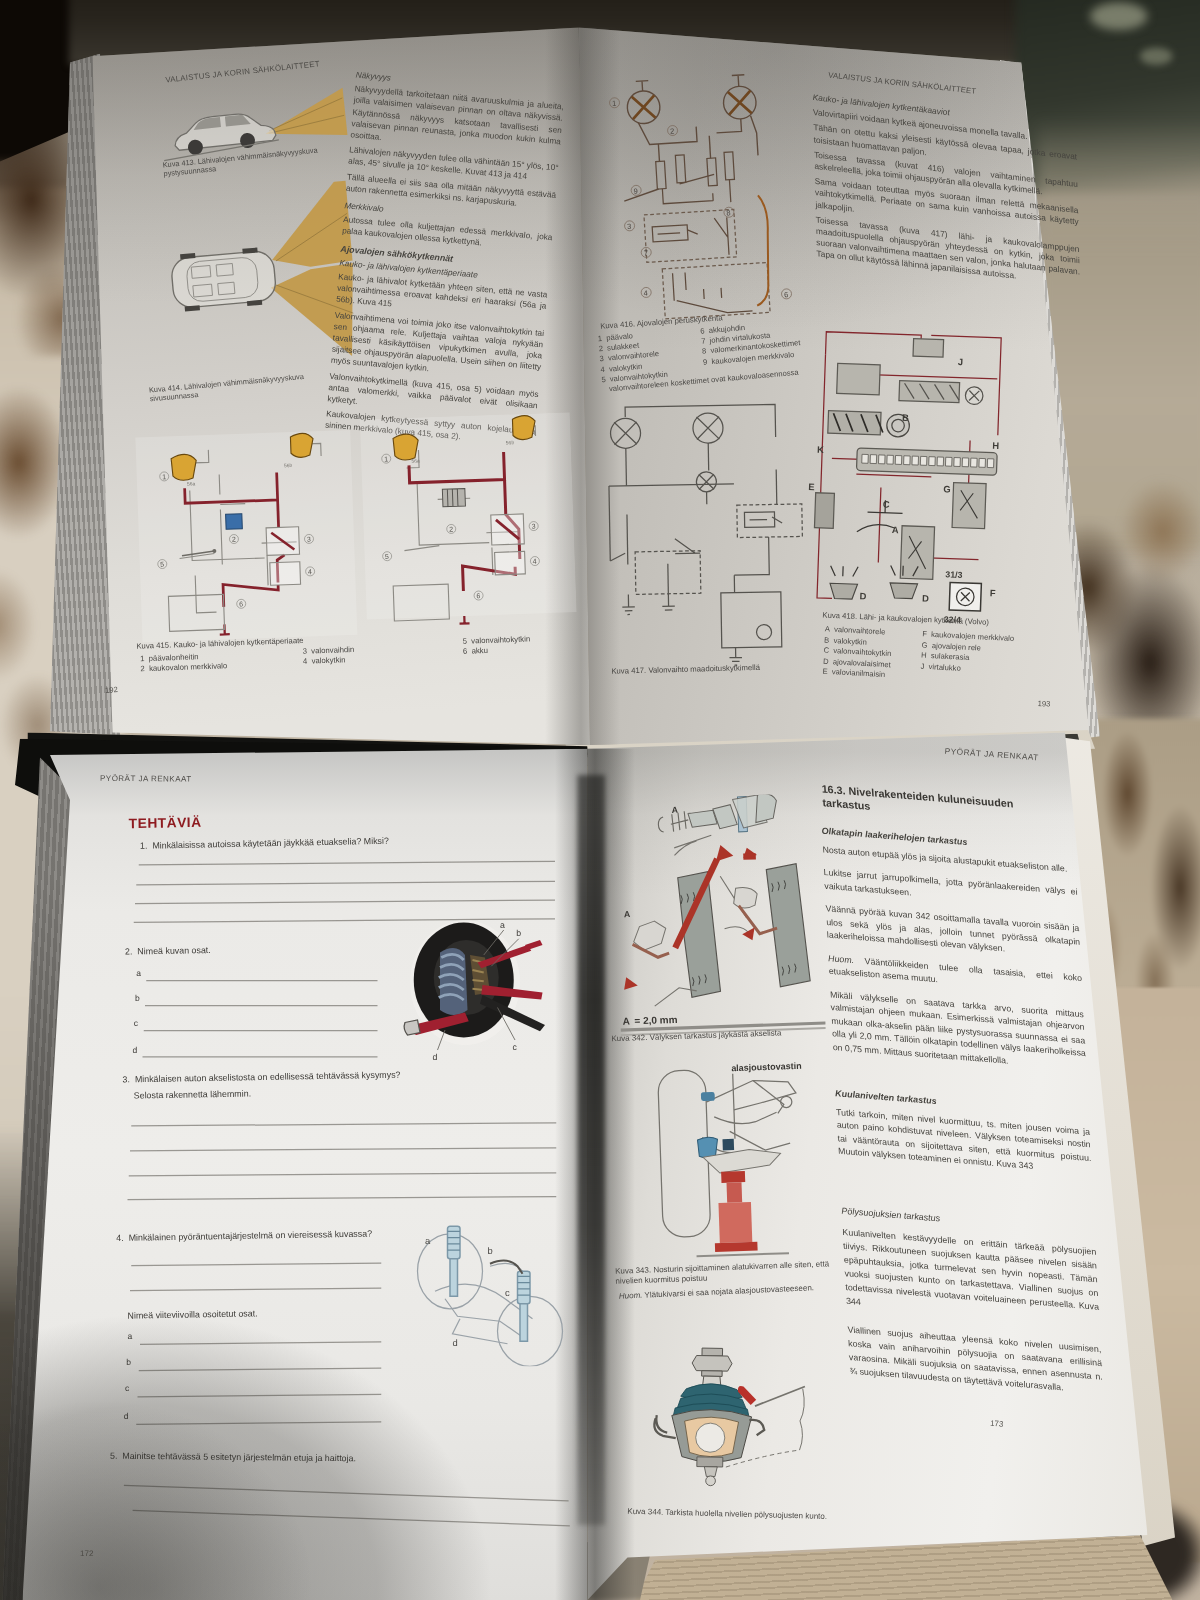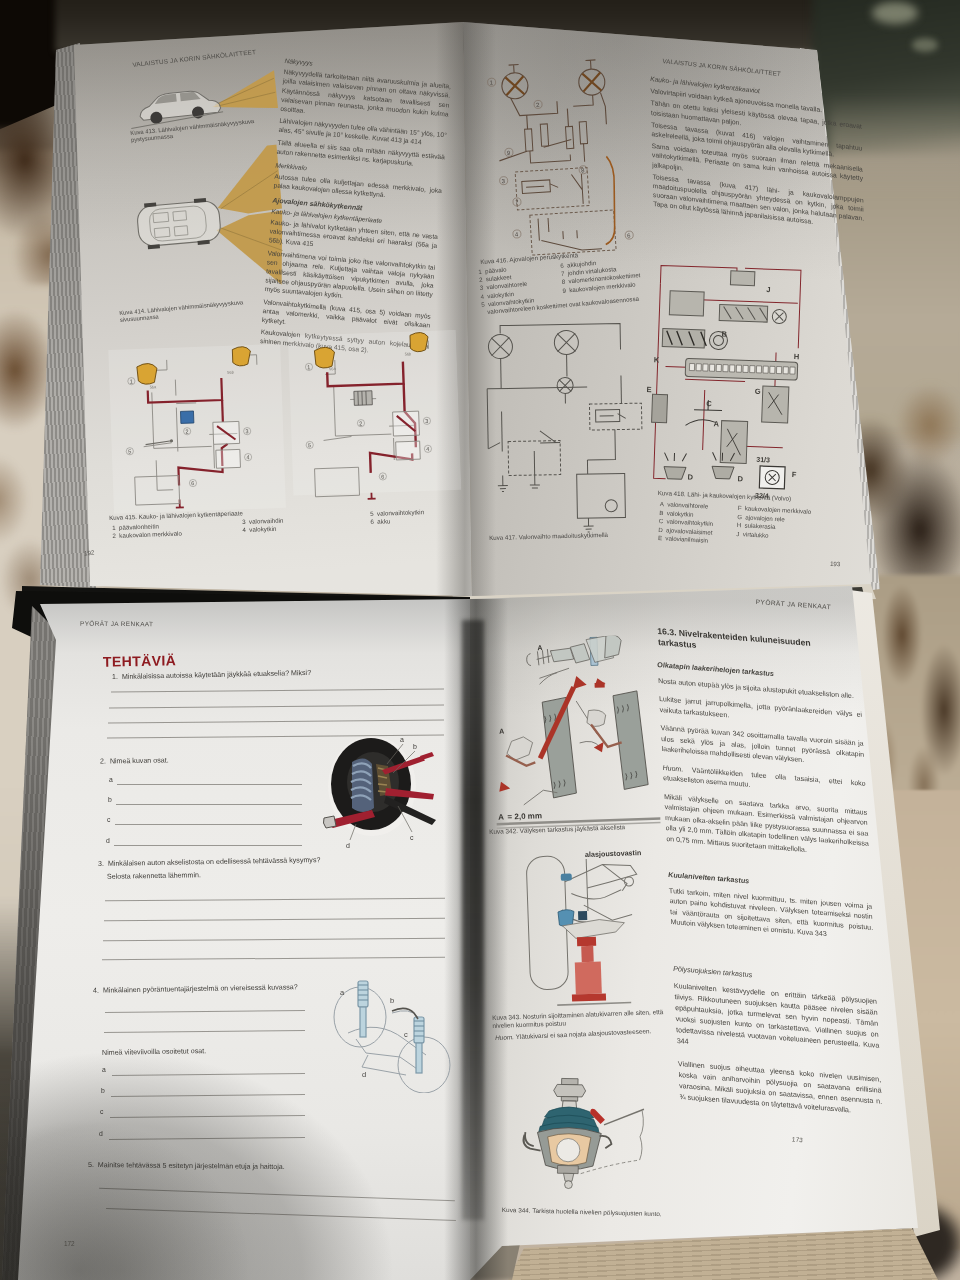--- a/index.html
+++ b/index.html
@@ -421,21 +421,21 @@
 <div class="a" style="left:0;top:0;width:960px;height:1280px;clip-path:polygon(40px 604px,470px 599px,470px 1280px,18px 1280px,56px 640px);background:linear-gradient(180deg,#c6c6c4 47%,#e3e2df 51%,#ebeae7 57%,#eeedea 72%,#e9e8e5 88%,#dfdedb 100%)"></div>
 
 <div class="a" style="left:0;top:0;width:960px;height:1280px;clip-path:polygon(470px 599px,852px 586px,918px 1228px,502px 1246px,470px 1280px);background:linear-gradient(180deg,rgba(70,70,66,.22) 47%,rgba(70,70,66,.06) 51%,rgba(70,70,66,0) 56%),linear-gradient(97deg,#c9c7c2 49%,#dedcd7 57%,#ebe9e5 68%,#f1f0ed 84%,#eae8e3 96%)"></div>
 
 <div class="a" style="left:444px;top:599px;width:64px;height:681px;background:linear-gradient(90deg,rgba(30,30,28,0),rgba(30,30,28,.5) 50%,rgba(30,30,28,0))"></div>
 
 <div class="a" style="left:462px;top:620px;width:22px;height:600px;background:linear-gradient(180deg,rgba(20,20,18,.55),rgba(20,20,18,.75) 30%,rgba(20,20,18,.65) 60%,rgba(20,20,18,.25));filter:blur(2px)"></div>
 
 <div class="a" style="left:80px;top:620px;font-size:6.4px;letter-spacing:.4px;color:#504e4a;transform:rotate(.5deg)">PYÖRÄT JA RENKAAT</div>
 
-<div class="a" style="left:103px;top:653px;font-size:14px;font-weight:bold;letter-spacing:.4px;color:#8e1b20;transform:rotate(-1deg)">TEHTÄVIÄ</div>
+<div class="a" style="left:103px;top:653px;font-size:11px;font-weight:bold;letter-spacing:.4px;color:#8e1b20;transform:rotate(-1deg)">TEHTÄVIÄ</div>
 
 <div class="a" style="left:112px;top:671px;font-size:7.1px;color:#3d3b37;transform:rotate(-1.2deg)">1.&nbsp;&nbsp;Minkälaisissa autoissa käytetään jäykkää etuakselia? Miksi?</div>
 
 <div class="ln" style="left:111px;top:690px;width:333px;transform:rotate(-.5deg)"></div>
 <div class="ln" style="left:109px;top:706px;width:335px;transform:rotate(-.5deg)"></div>
 <div class="ln" style="left:108px;top:721px;width:336px;transform:rotate(-.5deg)"></div>
 <div class="ln" style="left:107px;top:736px;width:337px;transform:rotate(-.5deg)"></div>
 
 <div class="a" style="left:100px;top:757px;font-size:7.1px;color:#3d3b37;transform:rotate(-1deg)">2.&nbsp;&nbsp;Nimeä kuvan osat.</div>
 

